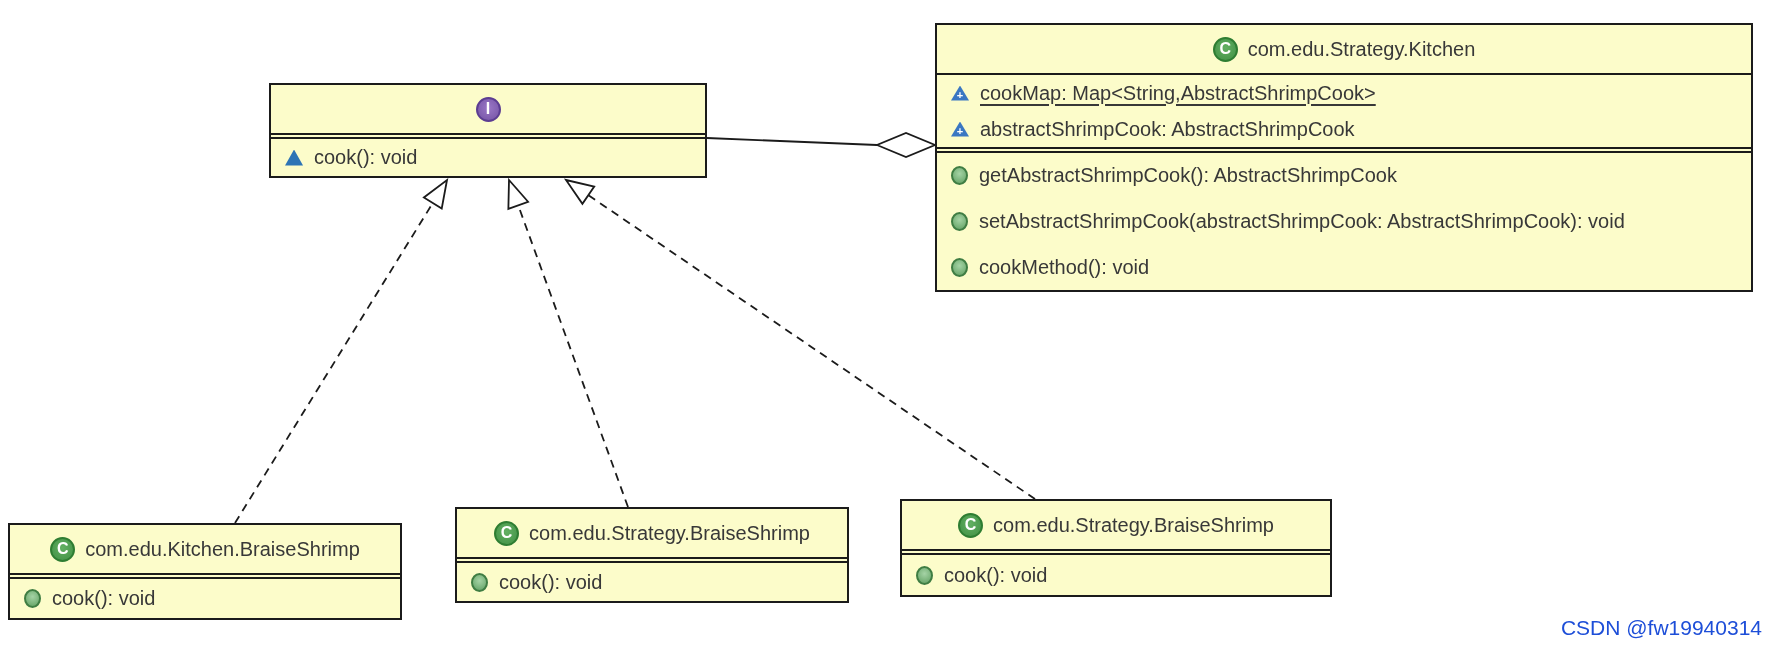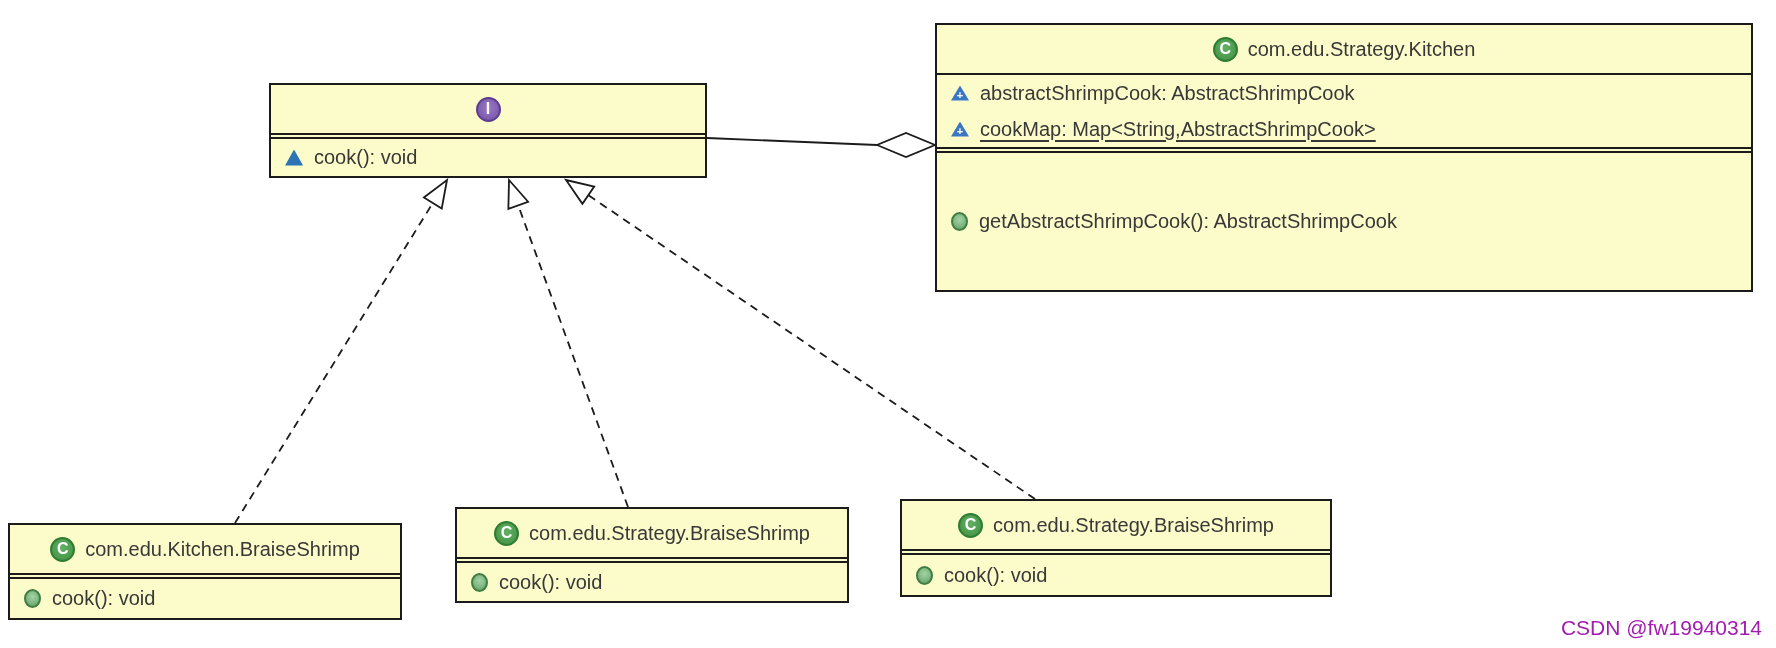--- a/index.html
+++ b/index.html
@@ -48,21 +48,21 @@
   }
   .ic-field{
     width:18px;height:15px;flex:0 0 18px;background:#3a77c2;
     clip-path:polygon(50% 0,100% 100%,0 100%);
     display:flex;align-items:flex-end;justify-content:center;
     color:#ffffff;font-size:11px;font-weight:bold;line-height:12px;
   }
   .ic-field::after{content:"+";}
 
   #watermark{
-    position:absolute;right:14px;bottom:8px;font-size:21px;color:#a21caf;
+    position:absolute;right:14px;bottom:8px;font-size:21px;color:#1d4ed8;
   }
 </style>
 </head>
 <body>
 
 <div id="canvas">
 
   <svg id="edges">
       <line x1="235" y1="523" x2="432.80456508150377" y2="202.96714234454817" class="dash"></line>
       <polygon points="447,180 441.7362315488281,208.4875892572967 423.87289861417946,197.44669543179964" class="tri"></polygon>
@@ -89,32 +89,40 @@
 
   <div class="uml-box" style="left:935px;top:23px;width:818px;height:269px;">
     <div class="title-row">
       <span class="badge cls">C</span>
       <span>com.edu.Strategy.Kitchen</span>
     </div>
     <div class="sep-single"></div>
     <div class="section" style="flex:0 0 72px;">
       <div class="m-row">
         <span class="ic-field"></span>
-        <span>abstractShrimpCook: AbstractShrimpCook</span>
+        <span class="u">cookMap: Map&lt;String,AbstractShrimpCook&gt;</span>
       </div>
       <div class="m-row">
         <span class="ic-field"></span>
-        <span class="u">cookMap: Map&lt;String,AbstractShrimpCook&gt;</span>
+        <span>abstractShrimpCook: AbstractShrimpCook</span>
       </div>
     </div>
     <div class="sep-double"></div>
     <div class="section">
       <div class="m-row">
         <span class="ic-method"></span>
         <span>getAbstractShrimpCook(): AbstractShrimpCook</span>
+      </div>
+      <div class="m-row">
+        <span class="ic-method"></span>
+        <span>setAbstractShrimpCook(abstractShrimpCook: AbstractShrimpCook): void</span>
+      </div>
+      <div class="m-row">
+        <span class="ic-method"></span>
+        <span>cookMethod(): void</span>
       </div>
     </div>
   </div>
 
   <div class="uml-box" style="left:8px;top:523px;width:394px;height:97px;">
     <div class="title-row">
       <span class="badge cls">C</span>
       <span>com.edu.Kitchen.BraiseShrimp</span>
     </div>
     <div class="sep-double"></div>

